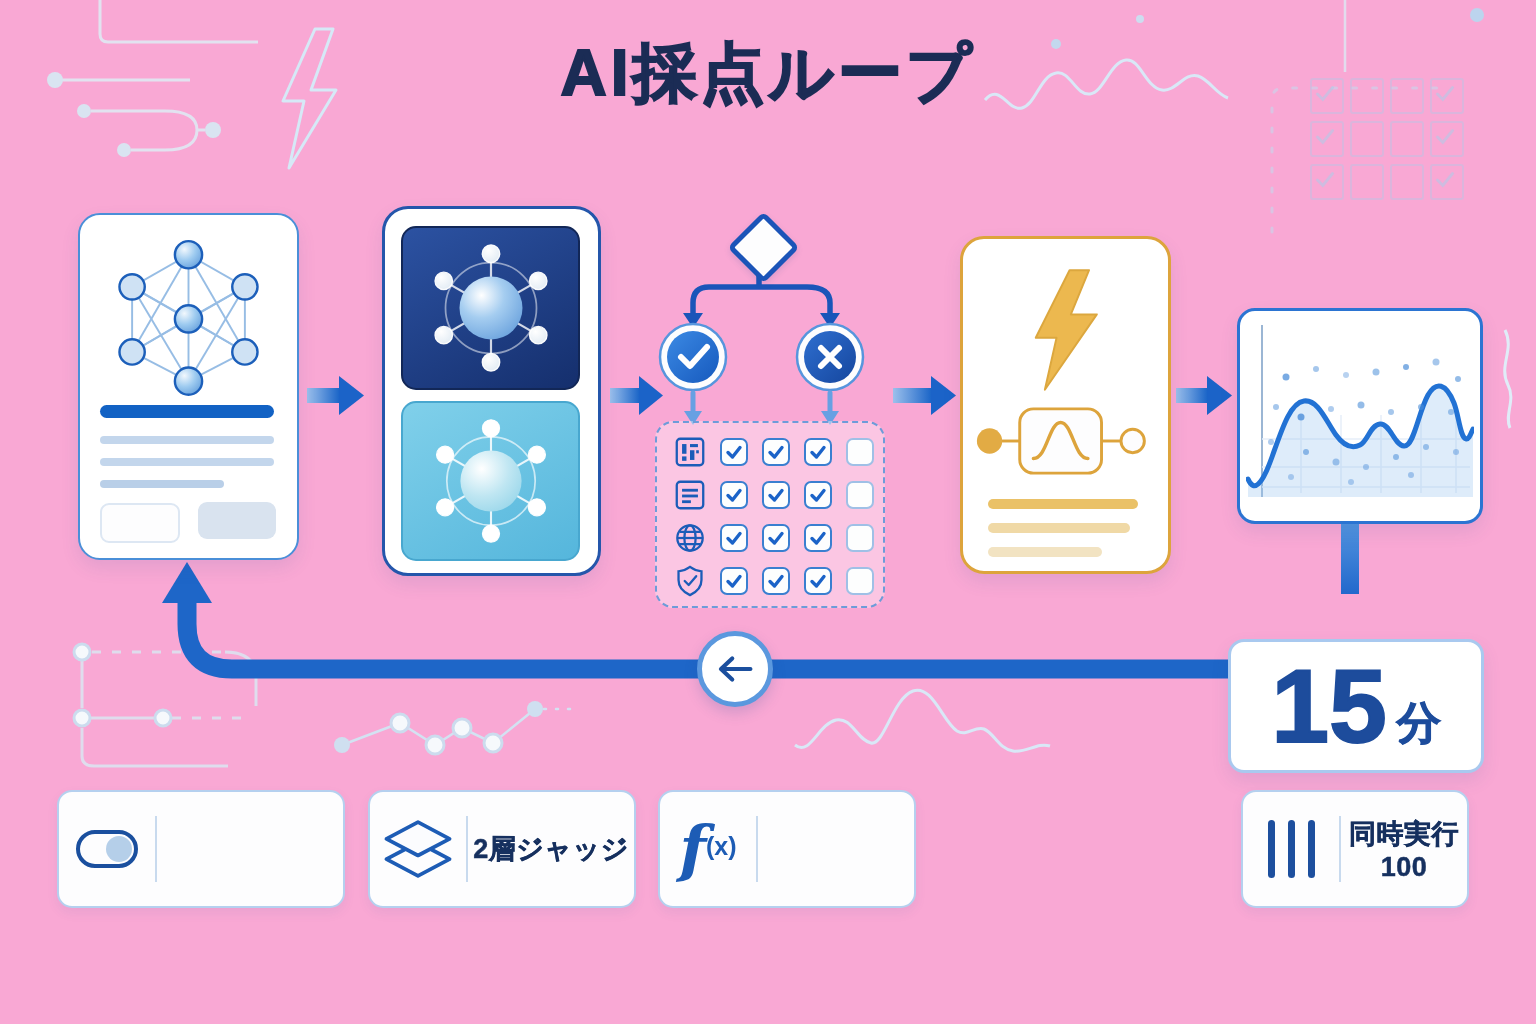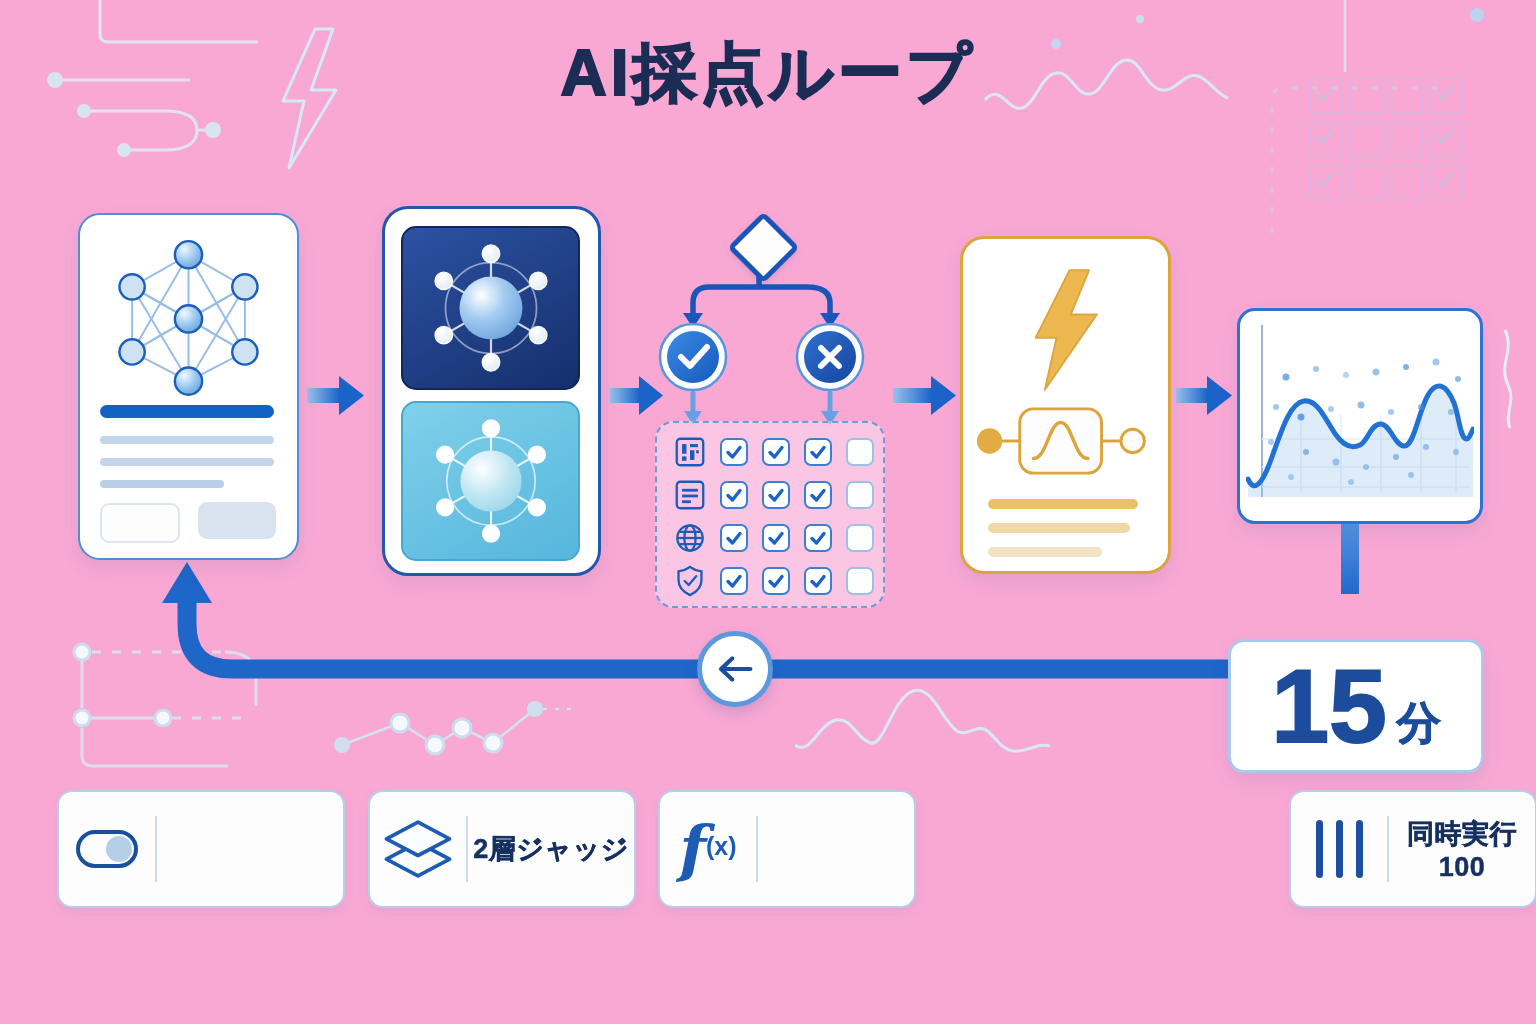--- a/index.html
+++ b/index.html
@@ -559,21 +559,21 @@
 
   <div class="legend" style="left:658px;width:258px;">
     <span class="iconzone fxwrap">
       <span class="f">f</span>
       <span class="fx">(x)</span>
     </span>
     <span class="divider"></span>
   </div>
 
 
-  <div class="legend" style="left:1289px;width:248px;">
+  <div class="legend" style="left:1241px;width:228px;">
     <span class="iconzone vbars">
         <i></i>
         <i></i>
         <i></i>
       </span>
     <span class="divider"></span>
     <span class="lab">同時実行100</span>
   </div>
 
 </div>

